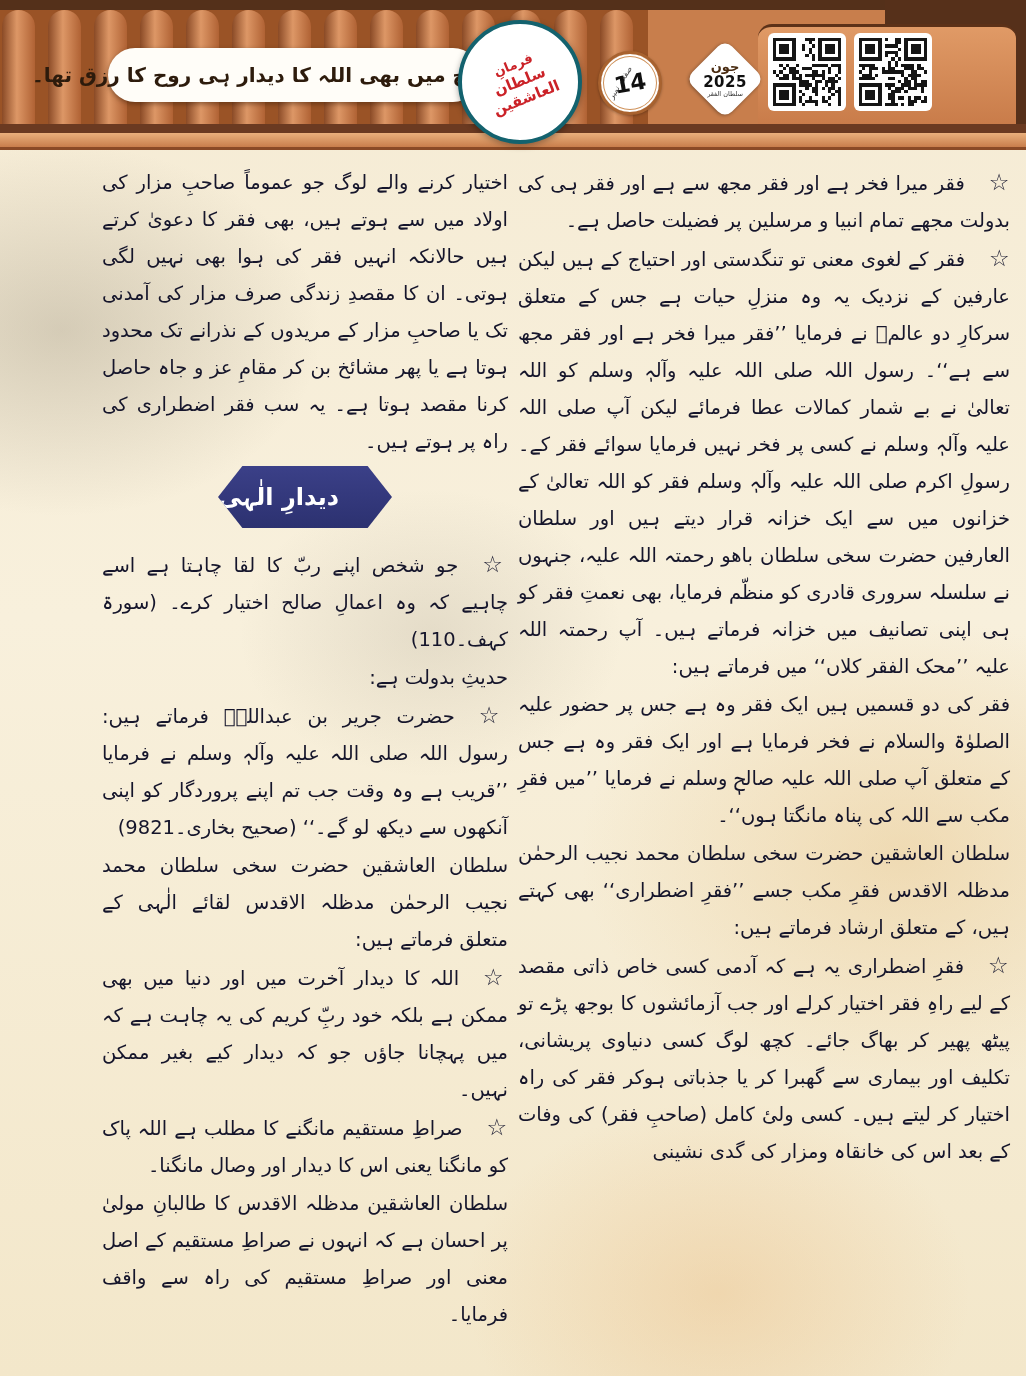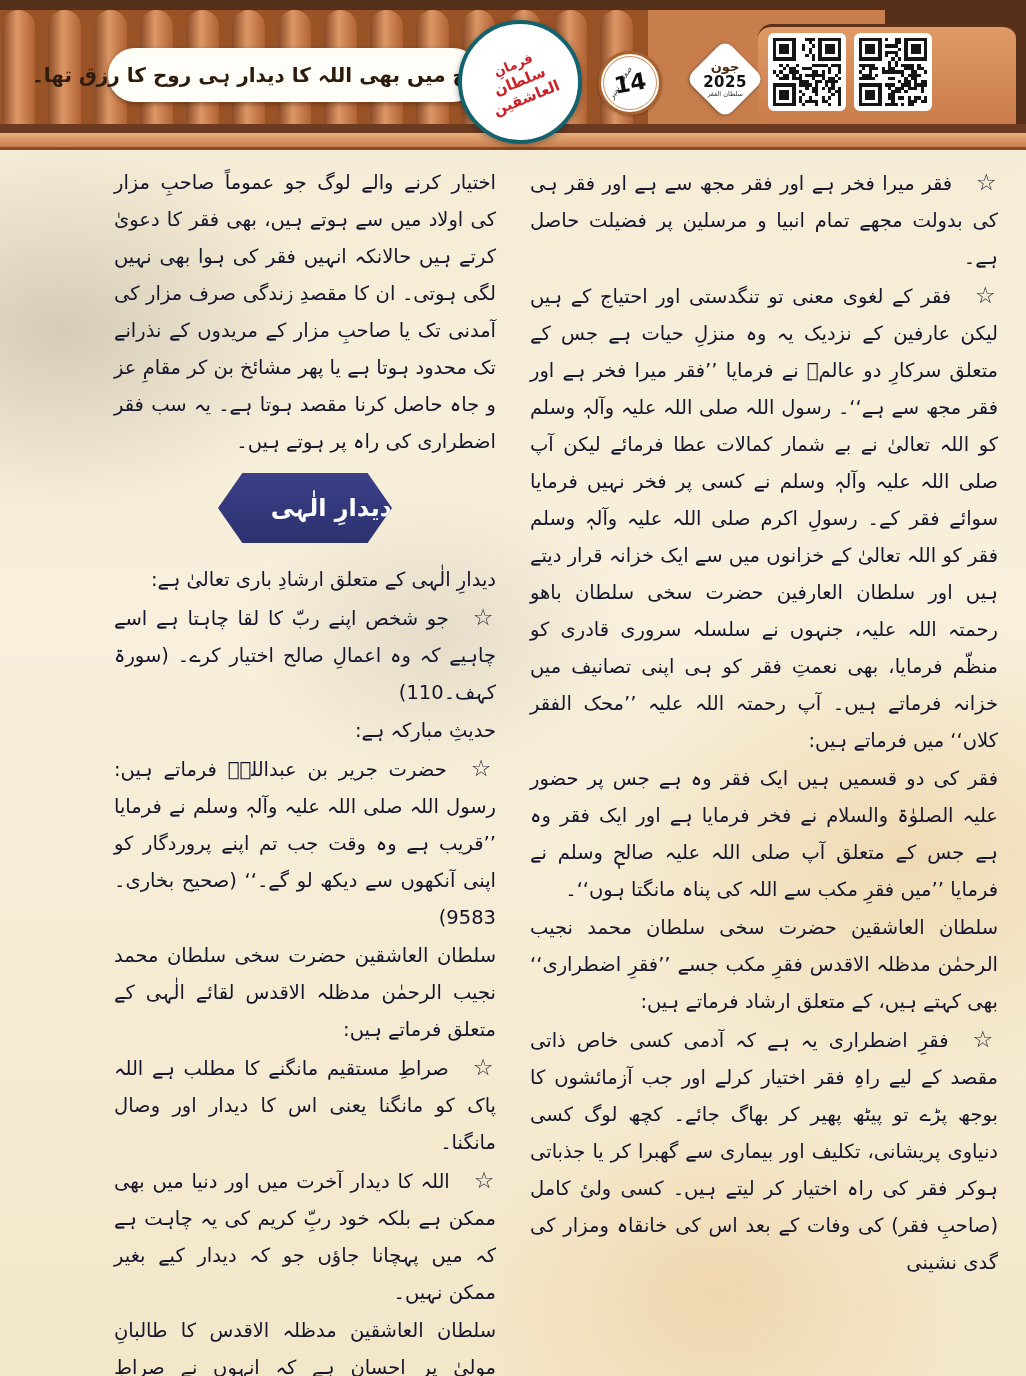--- a/index.html
+++ b/index.html
@@ -47,26 +47,26 @@
   .d-year{font-size:15px;font-weight:bold;color:#101010;line-height:1.2;letter-spacing:.5px;}
   .d-logo{font-size:6.5px;color:#333;line-height:1.1;}
   .qr{position:absolute;top:33px;width:78px;height:78px;background:#fff;border-radius:6px;padding:5px;box-sizing:border-box;}
   .qr1{left:768px;} .qr2{left:854px;}
   
   .body{position:absolute;top:150px;left:0;right:0;bottom:0;direction:rtl;display:flex;gap:10px;
     padding:14px 16px 0 96px;box-sizing:border-box;}
   .col{flex:none;}
   .col-right{width:492px;}
   .col-left{width:406px;}
-  .para{margin:0 12px 1px;font-size:19.5px;line-height:37px;color:#15152b;text-align:justify;}
+  .para{margin:0 0 1px;font-size:19.5px;line-height:37px;color:#15152b;text-align:justify;}
   .star{font-size:23px;color:#26263a;margin-left:24px;}
-  .hexagon{width:174px;height:70px;margin:13px auto 18px;
+  .hexagon{width:174px;height:62px;margin:6px auto 18px;
     background:linear-gradient(180deg,#3b4088,#2c3170);
     clip-path:polygon(0 50%,14% 0,86% 0,100% 50%,86% 100%,14% 100%);
-    display:flex;align-items:center;justify-content:flex-start;color:#fff;font-size:24px;font-weight:bold;}
+    display:flex;align-items:center;justify-content:flex-end;color:#fff;font-size:24px;font-weight:bold;}
 </style>
 </head>
 <body>
 
 <div class="page">
 
   <header>
     <div class="pipes">
         <div class="row" id="pipe-row">
           <span class="pipe"></span>
@@ -391,25 +391,24 @@
       <p class="para"><span>فقر کی دو قسمیں ہیں ایک فقر وہ ہے جس پر حضور علیہ الصلوٰۃ والسلام نے فخر فرمایا ہے اور ایک فقر وہ ہے جس کے متعلق آپ صلی اللہ علیہ صالحٖ وسلم نے فرمایا ’’میں فقرِ مکب سے اللہ کی پناہ مانگتا ہوں‘‘۔</span></p>
       <p class="para"><span>سلطان العاشقین حضرت سخی سلطان محمد نجیب الرحمٰن مدظلہ الاقدس فقرِ مکب جسے ’’فقرِ اضطراری‘‘ بھی کہتے ہیں، کے متعلق ارشاد فرماتے ہیں:</span></p>
       <p class="para"><span class="star">☆</span><span>فقرِ اضطراری یہ ہے کہ آدمی کسی خاص ذاتی مقصد کے لیے راہِ فقر اختیار کرلے اور جب آزمائشوں کا بوجھ پڑے تو پیٹھ پھیر کر بھاگ جائے۔ کچھ لوگ کسی دنیاوی پریشانی، تکلیف اور بیماری سے گھبرا کر یا جذباتی ہوکر فقر کی راہ اختیار کر لیتے ہیں۔ کسی ولیٔ کامل (صاحبِ فقر) کی وفات کے بعد اس کی خانقاہ ومزار کی گدی نشینی</span></p>
     </section>
 
     <section class="col col-left">
       <p class="para"><span>اختیار کرنے والے لوگ جو عموماً صاحبِ مزار کی اولاد میں سے ہوتے ہیں، بھی فقر کا دعویٰ کرتے ہیں حالانکہ انہیں فقر کی ہوا بھی نہیں لگی ہوتی۔ ان کا مقصدِ زندگی صرف مزار کی آمدنی تک یا صاحبِ مزار کے مریدوں کے نذرانے تک محدود ہوتا ہے یا پھر مشائخ بن کر مقامِ عز و جاہ حاصل کرنا مقصد ہوتا ہے۔ یہ سب فقر اضطراری کی راہ پر ہوتے ہیں۔</span></p>
       <div class="hexagon">
           <span>دیدارِ الٰہی</span>
         </div>
-      <p class="para"><span>دیدارِ الٰہی کے متعلق ارشادِ باری تعالیٰ ہے:</span></p>
       <p class="para"><span class="star">☆</span><span>جو شخص اپنے ربّ کا لقا چاہتا ہے اسے چاہیے کہ وہ اعمالِ صالح اختیار کرے۔ (سورۃ کہف۔110)</span></p>
-      <p class="para"><span>حدیثِ مبارکہ ہے:</span></p>
-      <p class="para"><span class="star">☆</span><span>حضرت جریر بن عبداللہؓ فرماتے ہیں: رسول اللہ صلی اللہ علیہ وآلہٖ وسلم نے فرمایا ’’قریب ہے وہ وقت جب تم اپنے پروردگار کو اپنی آنکھوں سے دیکھ لو گے۔‘‘ (صحیح بخاری۔9583)</span></p>
+      <p class="para"><span>حدیثِ بدولت ہے:</span></p>
+      <p class="para"><span class="star">☆</span><span>حضرت جریر بن عبداللہؓ فرماتے ہیں: رسول اللہ صلی اللہ علیہ وآلہٖ وسلم نے فرمایا ’’قریب ہے وہ وقت جب تم اپنے پروردگار کو اپنی آنکھوں سے دیکھ لو گے۔‘‘ (صحیح بخاری۔9821)</span></p>
       <p class="para"><span>سلطان العاشقین حضرت سخی سلطان محمد نجیب الرحمٰن مدظلہ الاقدس لقائے الٰہی کے متعلق فرماتے ہیں:</span></p>
+      <p class="para"><span class="star">☆</span><span>اللہ کا دیدار آخرت میں اور دنیا میں بھی ممکن ہے بلکہ خود ربِّ کریم کی یہ چاہت ہے کہ میں پہچانا جاؤں جو کہ دیدار کیے بغیر ممکن نہیں۔</span></p>
       <p class="para"><span class="star">☆</span><span>صراطِ مستقیم مانگنے کا مطلب ہے اللہ پاک کو مانگنا یعنی اس کا دیدار اور وصال مانگنا۔</span></p>
-      <p class="para"><span class="star">☆</span><span>اللہ کا دیدار آخرت میں اور دنیا میں بھی ممکن ہے بلکہ خود ربِّ کریم کی یہ چاہت ہے کہ میں پہچانا جاؤں جو کہ دیدار کیے بغیر ممکن نہیں۔</span></p>
       <p class="para"><span>سلطان العاشقین مدظلہ الاقدس کا طالبانِ مولیٰ پر احسان ہے کہ انہوں نے صراطِ مستقیم کے اصل معنی اور صراطِ مستقیم کی راہ سے واقف فرمایا۔</span></p>
 
     </section>
 
   </main>
 </div>
 
 </body></html>

